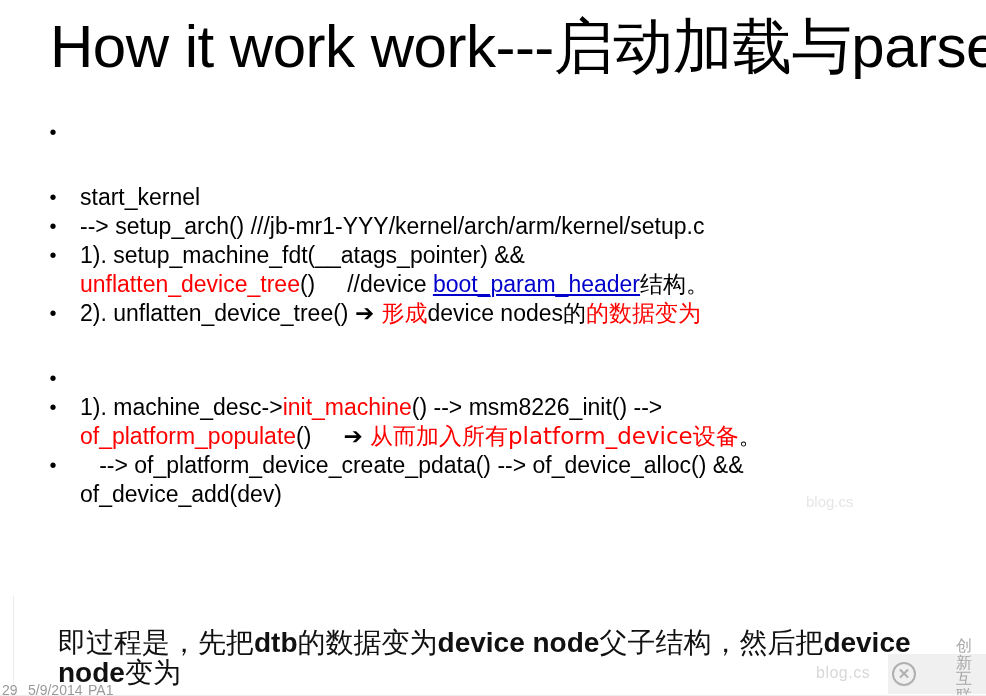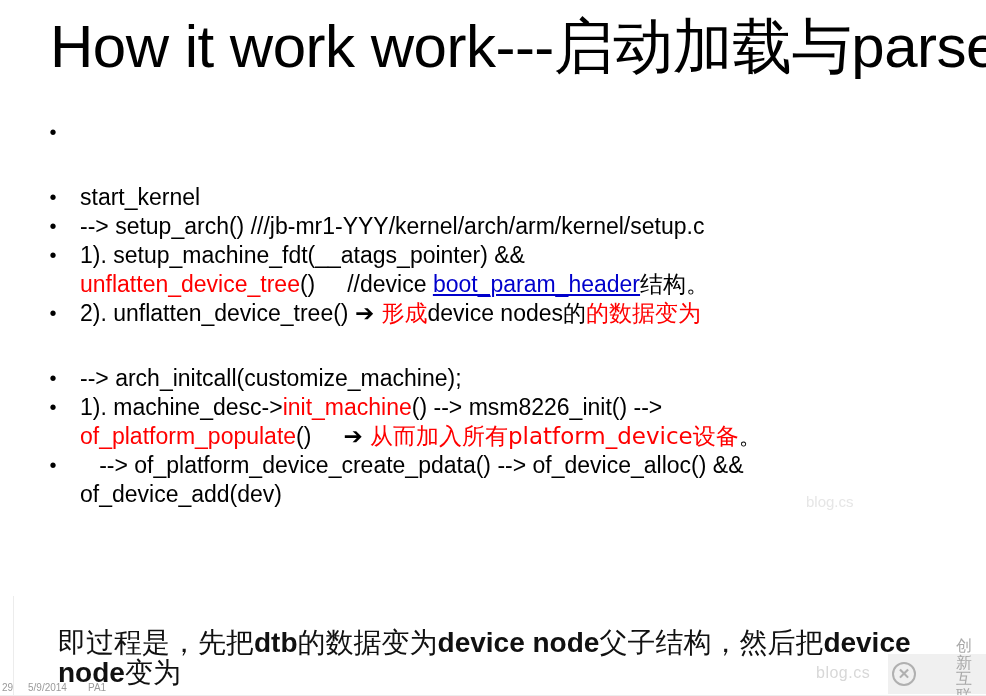--- a/index.html
+++ b/index.html
@@ -156,21 +156,21 @@
     font-family: "Liberation Sans", sans-serif;
   }
 
   
   #footer {
     position: absolute;
     left: 0;
     top: 682px;
     width: 300px;
     height: 14px;
-    font-size: 10px;
+    font-size: 14px;
     color: #9a9a9a;
     font-family: "Liberation Sans", sans-serif;
   }
   #footer span { position: absolute; top: 0; }
   #footer .f-num  { left: 2px; }
   #footer .f-date { left: 28px; }
   #footer .f-tag  { left: 88px; text-align: right; }
 
   
   #edge-left {
@@ -229,21 +229,20 @@
       <span class="dot">•</span>
       <span class="txt black">2). unflatten_device_tree() </span><span class="txt arrow">➔</span><span class="txt red cjk"> 形成</span><span class="txt black">device nodes的</span><span class="txt red cjk">的数据变为</span>
     </div>
 
     <div class="bullet-row spacer nobullet">
       
     </div>
 
     <div class="bullet-row">
       <span class="dot">•</span>
-      <span class="txt">--&gt; arch_initcall(customize_machine);</span>
     </div>
 
     <div class="bullet-row">
       <span class="dot">•</span>
       <span class="txt black">1). machine_desc-&gt;</span><span class="txt red">init_machine</span><span class="txt black">() --&gt; msm8226_init() --&gt;</span><br>
       <span class="txt red">of_platform_populate</span><span class="txt black">()     </span><span class="txt arrow">➔</span><span class="txt red cjk"> 从而加入所有platform_device设备</span><span class="txt black cjk">。</span>
     </div>
 
     <div class="bullet-row">
       <span class="dot">•</span>

